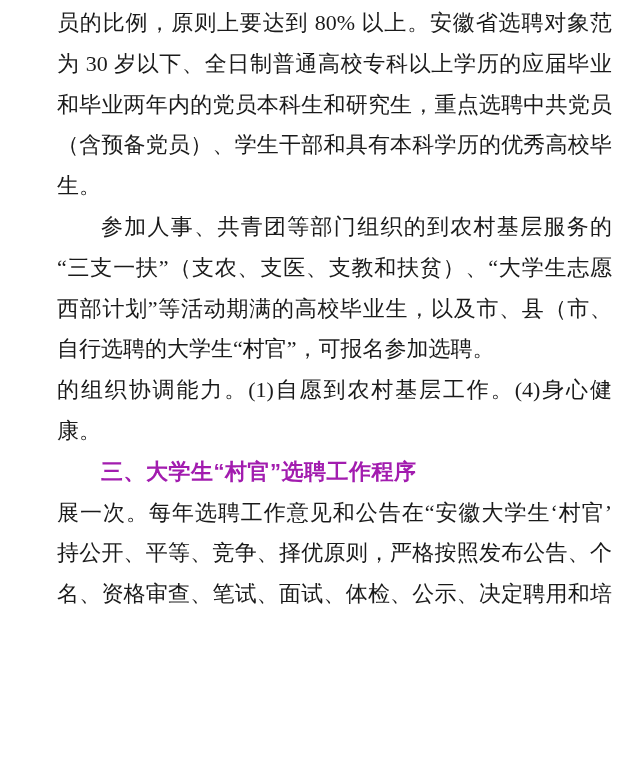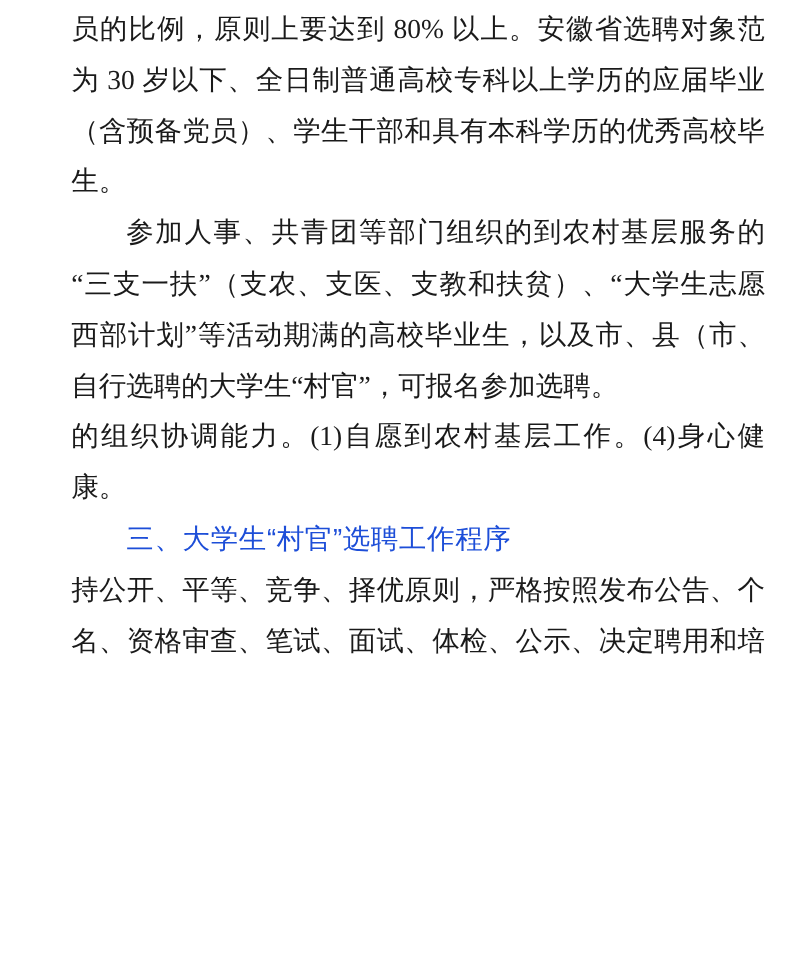--- a/index.html
+++ b/index.html
@@ -34,35 +34,37 @@
   }
   .line.short {
     text-align: left;
     text-align-last: left;
   }
   .line.indent {
     padding-left: 44px;
   }
   .line.heading {
     font-family: "Liberation Sans", sans-serif;
-    font-weight: normal;
+    font-weight: bold;
     letter-spacing: 0.5px;
-    color: #1d4ed8;
+    color: #a21caf;
   }
 </style>
 </head>
 <body>
 
 <div class="page">
   <div class="line">员的比例，原则上要达到 80% 以上。安徽省选聘对象范围</div>
   <div class="line">为 30 岁以下、全日制普通高校专科以上学历的应届毕业生</div>
+  <div class="line">和毕业两年内的党员本科生和研究生，重点选聘中共党员</div>
   <div class="line">（含预备党员）、学生干部和具有本科学历的优秀高校毕业</div>
   <div class="line short">生。</div>
   <div class="line indent">参加人事、共青团等部门组织的到农村基层服务的</div>
   <div class="line">“三支一扶”（支农、支医、支教和扶贫）、“大学生志愿服务</div>
   <div class="line">西部计划”等活动期满的高校毕业生，以及市、县（市、区）</div>
   <div class="line short">自行选聘的大学生“村官”，可报名参加选聘。</div>
   <div class="line">的组织协调能力。(1)自愿到农村基层工作。(4)身心健</div>
   <div class="line short">康。</div>
   <div class="line short indent heading">三、大学生“村官”选聘工作程序</div>
+  <div class="line">展一次。每年选聘工作意见和公告在“安徽大学生‘村官’</div>
   <div class="line">持公开、平等、竞争、择优原则，严格按照发布公告、个人报</div>
   <div class="line">名、资格审查、笔试、面试、体检、公示、决定聘用和培训上岗</div>
 </div>
 
 </body></html>

